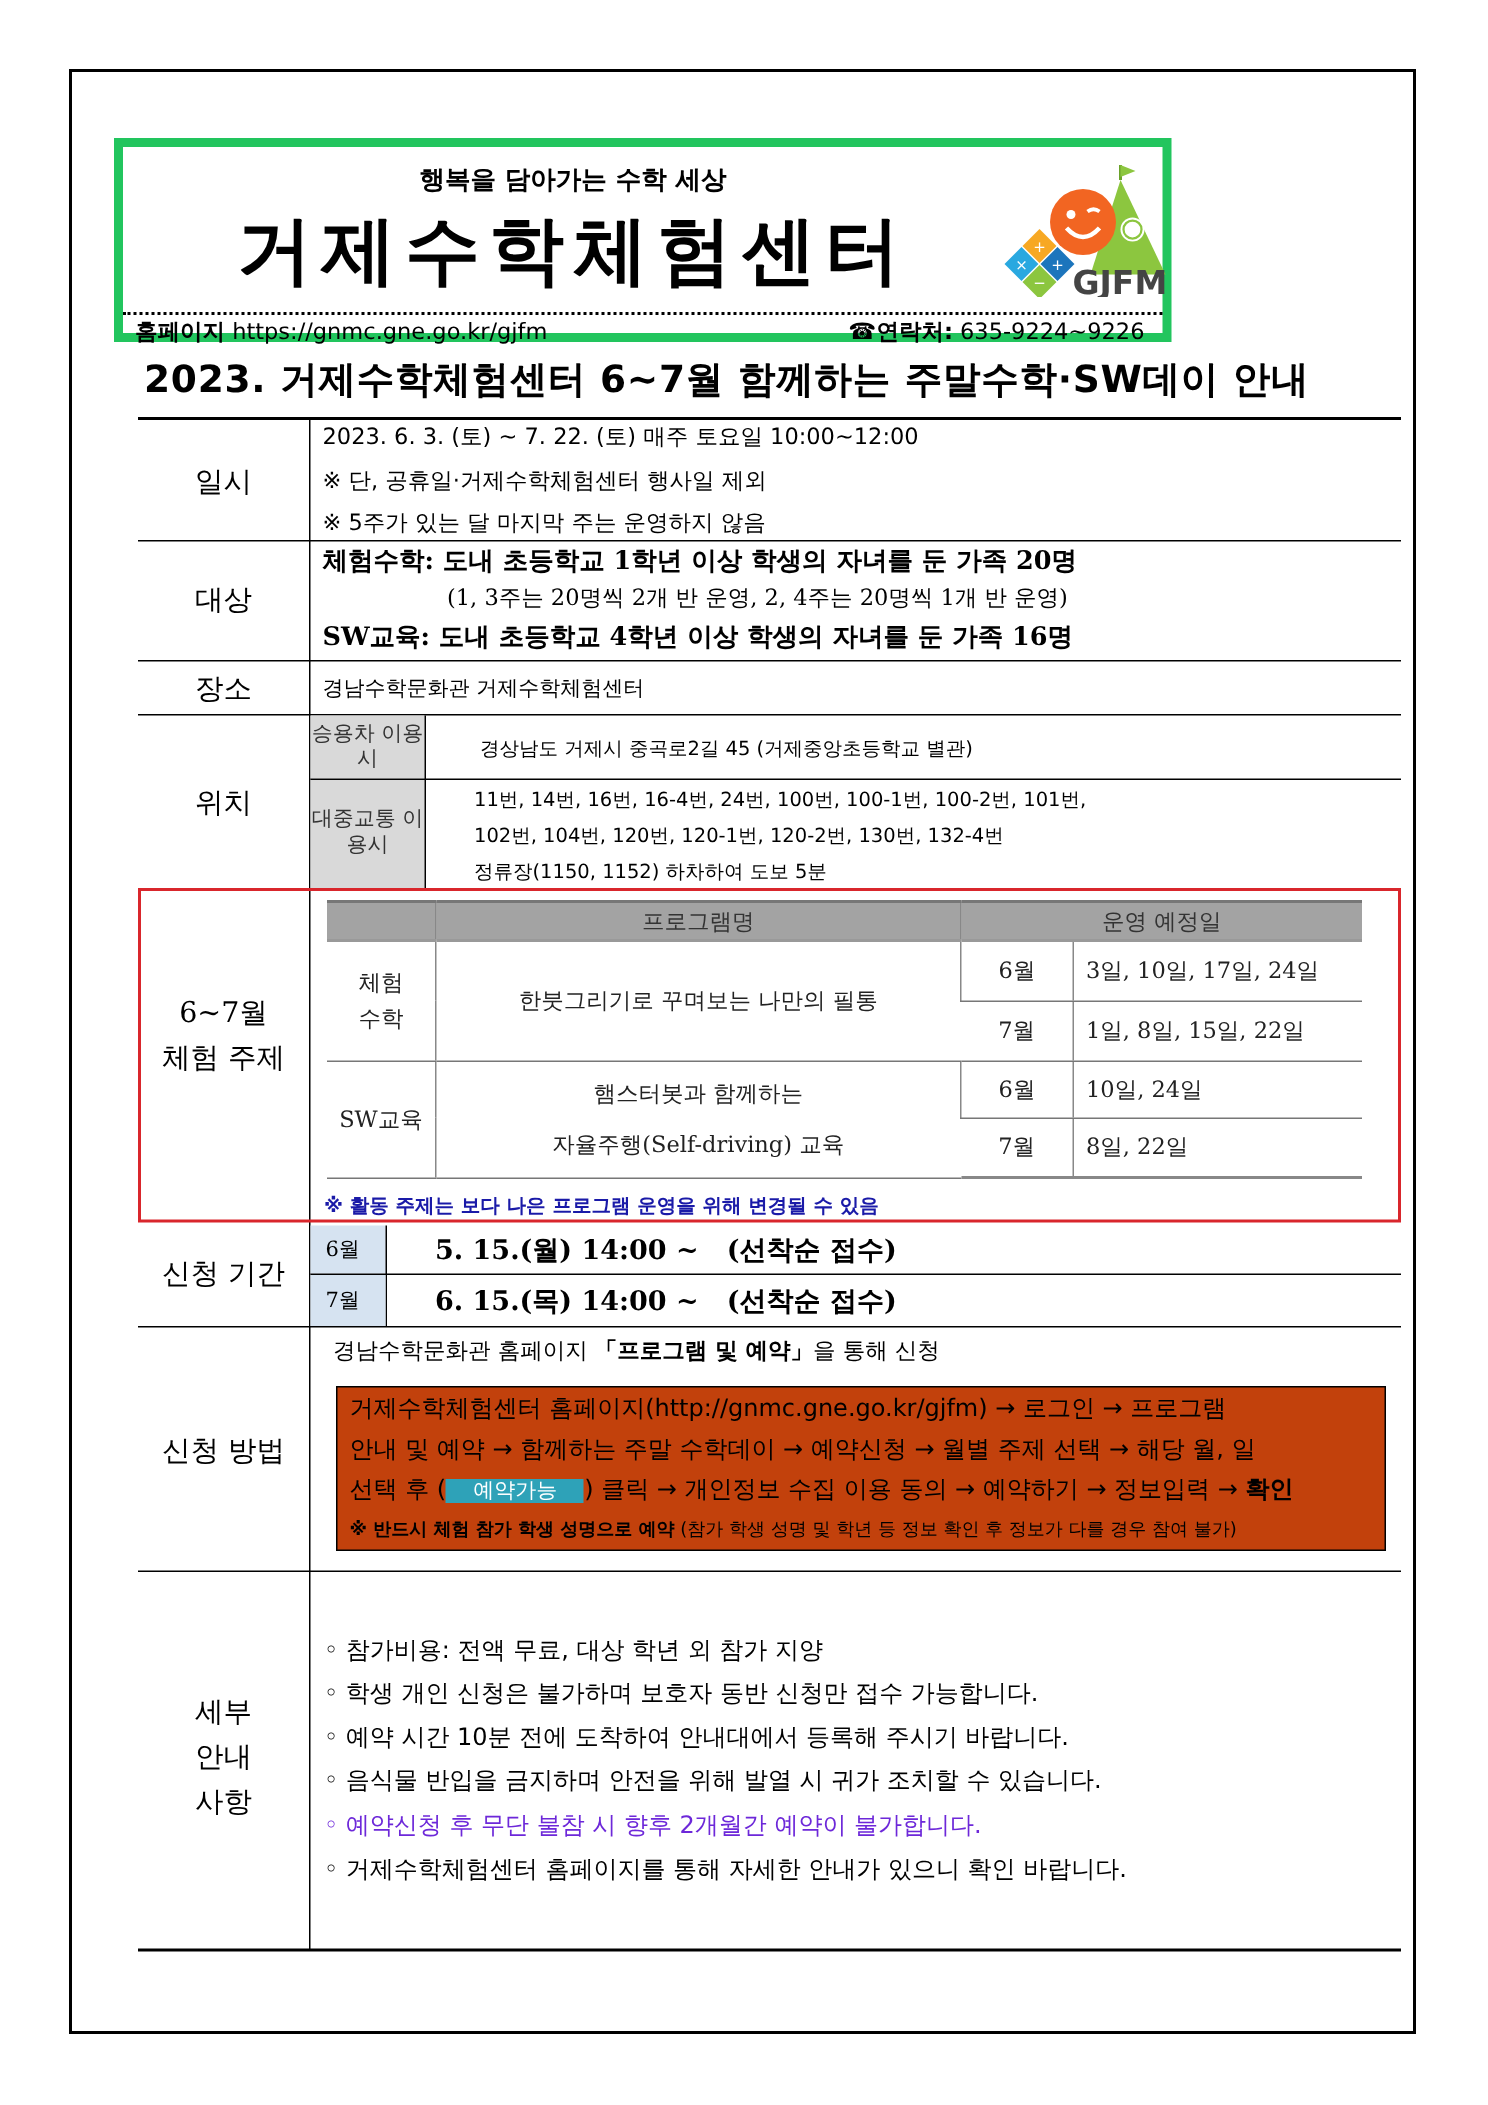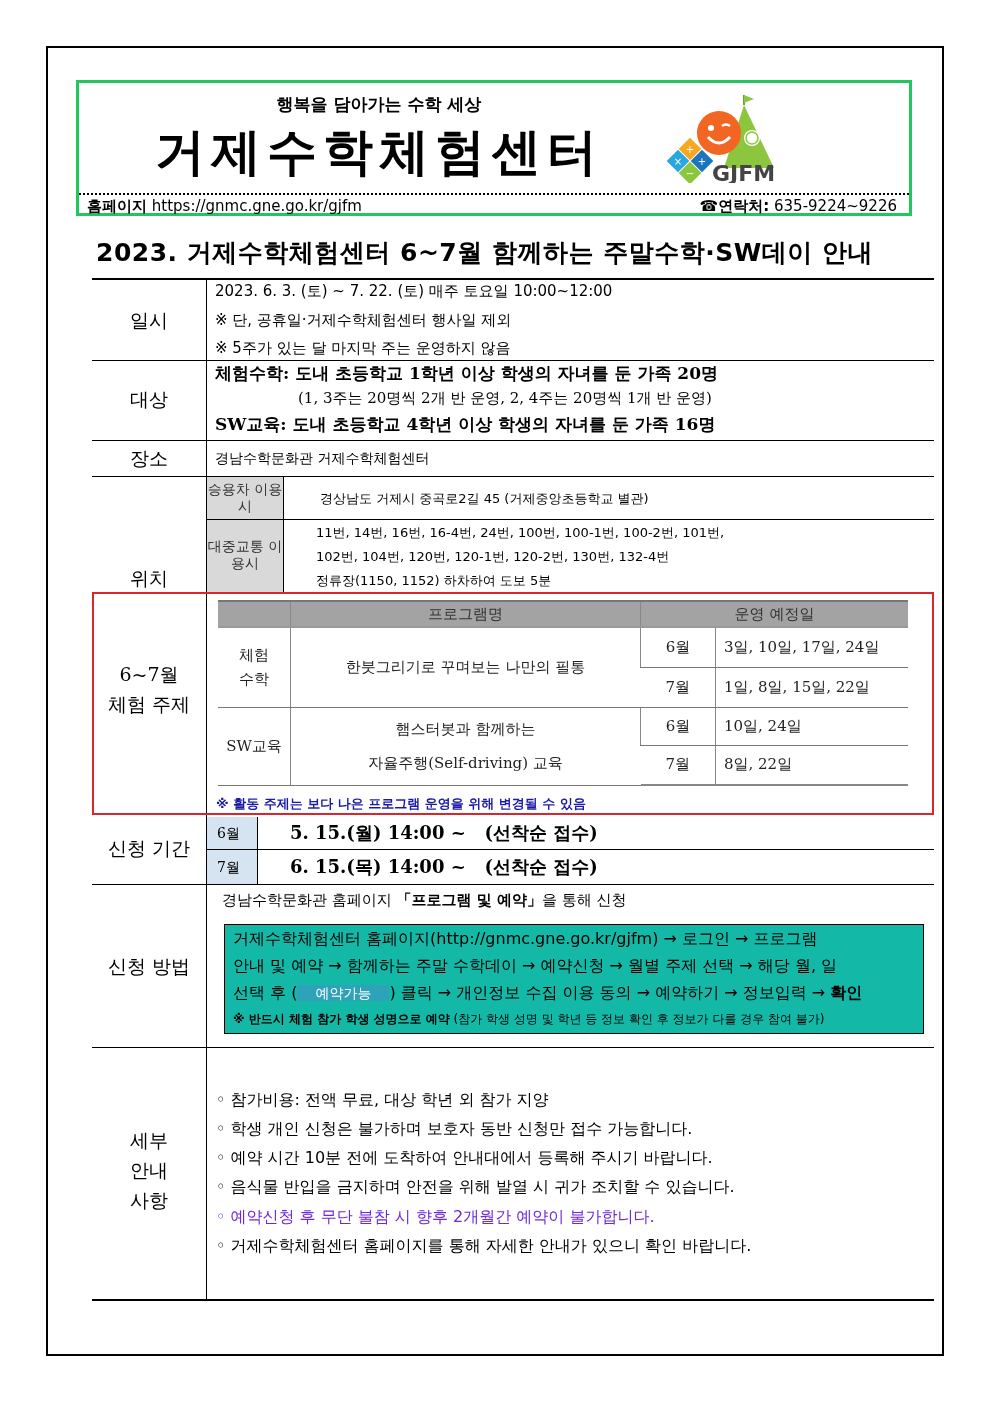--- a/index.html
+++ b/index.html
@@ -1,18 +1,18 @@
 <!DOCTYPE html>
 <html><head>
 <meta charset="utf-8">
 <style>
   html, body { margin:0; padding:0; background:#fff; }
   body { width:992px; height:1403px; position:relative; font-family:"DejaVu Sans", sans-serif; color:#000; overflow:hidden; }
   .page-frame { position:absolute; left:46px; top:46px; width:898px; height:1310px; border:2px solid #000; box-sizing:border-box; }
-  .header-box { position:absolute; left:76px; top:80px; width:836px; height:136px; border:3px solid #22c55e; box-sizing:border-box; }
+  .header-box { position:absolute; left:76px; top:92px; width:705px; height:136px; border:6px solid #22c55e; box-sizing:border-box; }
   .tagline { position:absolute; left:0; width:600px; top:10px; text-align:center; font-size:17px; font-weight:bold; }
   .title-big { position:absolute; left:0; width:600px; top:36px; text-align:center; font-size:50px; font-weight:bold; letter-spacing:6px; }
   .logo { position:absolute; left:585px; top:10px; width:115px; height:90px; }
   .header-divider { position:absolute; left:0; right:0; top:110px; border-top:2px dotted #000; }
   .homepage { position:absolute; left:8px; top:114px; font-size:15px; }
   .contact { position:absolute; right:12px; top:114px; font-size:15px; }
   .homepage b, .contact b { font-weight:bold; }
 
   .main-title { position:absolute; left:96px; top:236px; width:800px; font-size:25px; font-weight:bold; white-space:nowrap; letter-spacing:0.5px; }
 
@@ -32,21 +32,21 @@
   .prog td { border-bottom:1px solid #777; padding:0 8px; color:#222; }
   .prog td.c { text-align:center; }
   .prog th, .prog td { border-left:1px solid #888; }
   .prog tr > :first-child { border-left:none; }
   .prog tr.last td { border-bottom:2px solid #888; }
 
   .note-blue { position:absolute; left:216px; top:795px; font-size:13px; font-weight:bold; color:#1a1aa8; white-space:nowrap; }
 
   .mon-cell { position:absolute; left:207px; width:50px; background:#d6e3f1; font-size:14px; padding-left:10px; box-sizing:border-box; font-family:"DejaVu Serif", serif; }
 
-  .method-box { position:absolute; left:224px; top:924px; width:700px; height:110px; border:1px solid #000; box-sizing:border-box; background:#14b8a6; }
+  .method-box { position:absolute; left:224px; top:924px; width:700px; height:110px; border:1px solid #000; box-sizing:border-box; background:#c2410c; }
   .method-line { position:absolute; left:8px; font-size:16px; white-space:nowrap; }
   .hl { background:#2ea2b8; color:#fff; padding:0 18px; font-size:14px; }
 
   .bullet { position:absolute; left:216px; font-size:16px; white-space:nowrap; }
   .bullet.blue { color:#6d28d9; }
 </style>
 </head>
 <body>
 
 <div class="page-frame"></div>
@@ -101,21 +101,21 @@
 <div class="label" style="top:387px;">대상</div>
 <div class="txt serif bold" style="left:215px;top:362px;font-size:17px;">체험수학: 도내 초등학교 1학년 이상 학생의 자녀를 둔 가족 20명</div>
 <div class="txt serif" style="left:298px;top:389px;font-size:15px;">(1, 3주는 20명씩 2개 반 운영, 2, 4주는 20명씩 1개 반 운영)</div>
 <div class="txt serif bold" style="left:215px;top:413px;font-size:17px;">SW교육: 도내 초등학교 4학년 이상 학생의 자녀를 둔 가족 16명</div>
 <div class="hline" style="top:440px;"></div>
 
 <div class="label" style="top:446px;">장소</div>
 <div class="txt" style="left:215px;top:450px;font-size:14px;">경남수학문화관 거제수학체험센터</div>
 <div class="hline" style="top:476px;"></div>
 
-<div class="label" style="top:522px;margin-top:44px;">위치</div>
+<div class="label" style="top:522px;">위치</div>
 <div class="sub-cell" style="left:207px;top:477px;width:76px;height:42px;padding-top:4px;box-sizing:border-box;">승용차 이용시</div>
 <div class="txt" style="left:320px;top:490px;font-size:13px;">경상남도 거제시 중곡로2길 45 (거제중앙초등학교 별관)</div>
 <div class="hline" style="top:519px;left:207px;width:727px;"></div>
 <div class="sub-cell" style="left:207px;top:520px;width:76px;height:72px;padding-top:18px;box-sizing:border-box;">대중교통 이용시</div>
 <div class="txt" style="left:316px;top:524px;font-size:13px;">11번, 14번, 16번, 16-4번, 24번, 100번, 100-1번, 100-2번, 101번,</div>
 <div class="txt" style="left:316px;top:548px;font-size:13px;">102번, 104번, 120번, 120-1번, 120-2번, 130번, 132-4번</div>
 <div class="txt" style="left:316px;top:572px;font-size:13px;">정류장(1150, 1152) 하차하여 도보 5분</div>
 <div class="vline" style="left:283px;top:477px;height:115px;"></div>
 
 <div class="red-box"></div>

